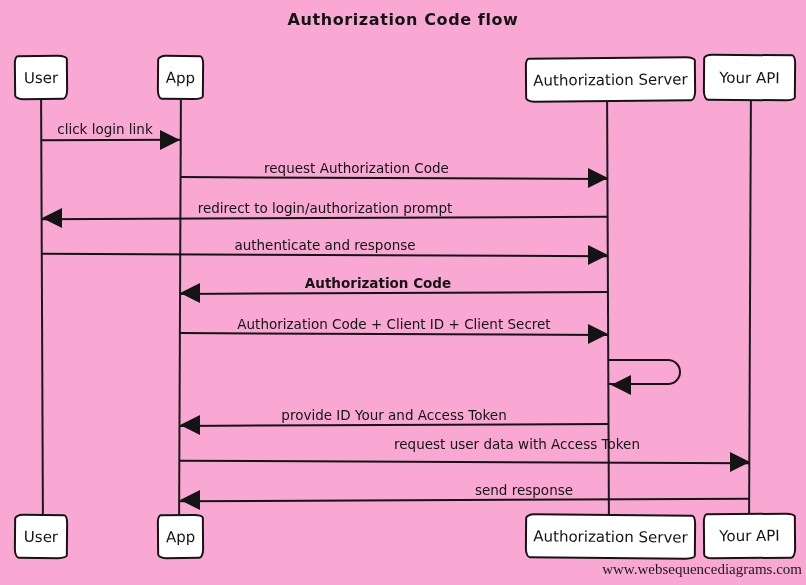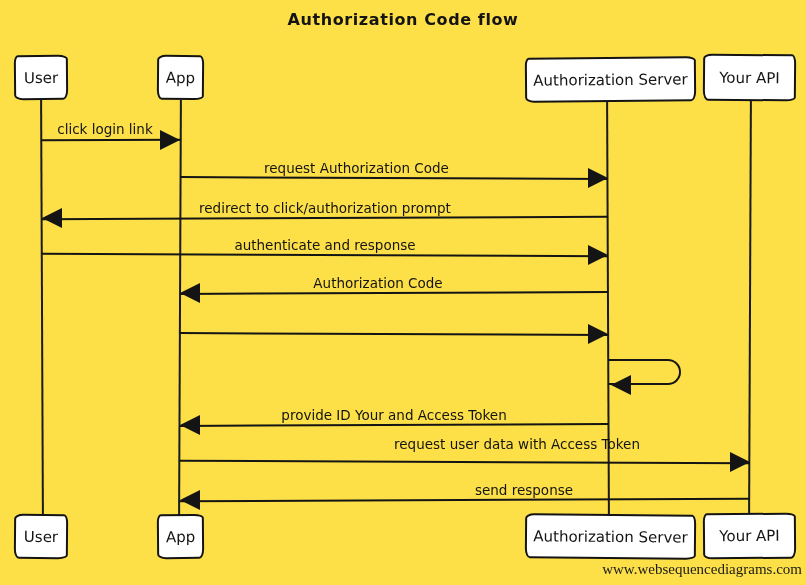--- a/index.html
+++ b/index.html
@@ -1,17 +1,17 @@
 <!DOCTYPE html>
 <html><head>
 <meta charset="utf-8">
 <style>
   html,body { margin:0; padding:0; background:#ffffff; }
   #canvas {
-    position:relative; width:806px; height:585px; background:#fde047;
+    position:relative; width:806px; height:585px; background:#f9a8d4;
     font-family:"DejaVu Sans", sans-serif; color:#141414; overflow:hidden;
   }
   .title {
     position:absolute; top:10px; left:0; width:806px; text-align:center;
     font-size:16px; font-weight:bold; letter-spacing:0.6px;
   }
   .lifeline { position:absolute; width:2px; background:#1a1a1a; top:100px; height:415px; }
   .box {
     position:absolute; box-sizing:border-box; background:#ffffff;
     border:2.4px solid #141414; display:flex; align-items:center; justify-content:center;
@@ -85,32 +85,33 @@
     </div>
 
   <div class="msg-label" style="left:42px;top:121px;width:126px;">click login link</div>
   <div class="msg-line t1" style="left:42px;top:139px;width:138px;"></div>
   <div class="head-r" style="left:160px;top:130px;"></div>
 
   <div class="msg-label" style="left:180px;top:160px;width:353px;">request Authorization Code</div>
   <div class="msg-line t2" style="left:180px;top:177px;width:428px;"></div>
   <div class="head-r" style="left:588px;top:168px;"></div>
 
-  <div class="msg-label" style="left:42px;top:200px;width:566px;">redirect to click/authorization prompt</div>
+  <div class="msg-label" style="left:42px;top:200px;width:566px;">redirect to login/authorization prompt</div>
   <div class="msg-line t1" style="left:42px;top:217px;width:566px;"></div>
   <div class="head-l" style="left:42px;top:208px;"></div>
 
   <div class="msg-label" style="left:42px;top:237px;width:566px;">authenticate and response</div>
   <div class="msg-line t2" style="left:42px;top:254px;width:566px;"></div>
   <div class="head-r" style="left:588px;top:245px;"></div>
 
-  <div class="msg-label" style="left:180px;top:275px;width:396px;">Authorization Code</div>
+  <div class="msg-label" style="left:180px;top:275px;width:396px;font-weight:bold;">Authorization Code</div>
   <div class="msg-line t1" style="left:180px;top:292px;width:428px;"></div>
   <div class="head-l" style="left:180px;top:283px;"></div>
 
+  <div class="msg-label" style="left:180px;top:316px;width:428px;">Authorization Code + Client ID + Client Secret</div>
   <div class="msg-line t2" style="left:180px;top:333px;width:428px;"></div>
   <div class="head-r" style="left:588px;top:324px;"></div>
 
   <div class="loop" style="left:609px;top:359px;width:72px;height:26px;"></div>
   <div class="head-l" style="left:611px;top:375px;"></div>
 
   <div class="msg-label" style="left:180px;top:407px;width:428px;">provide ID Your and Access Token</div>
   <div class="msg-line t1" style="left:180px;top:424px;width:428px;"></div>
   <div class="head-l" style="left:180px;top:415px;"></div>
 

